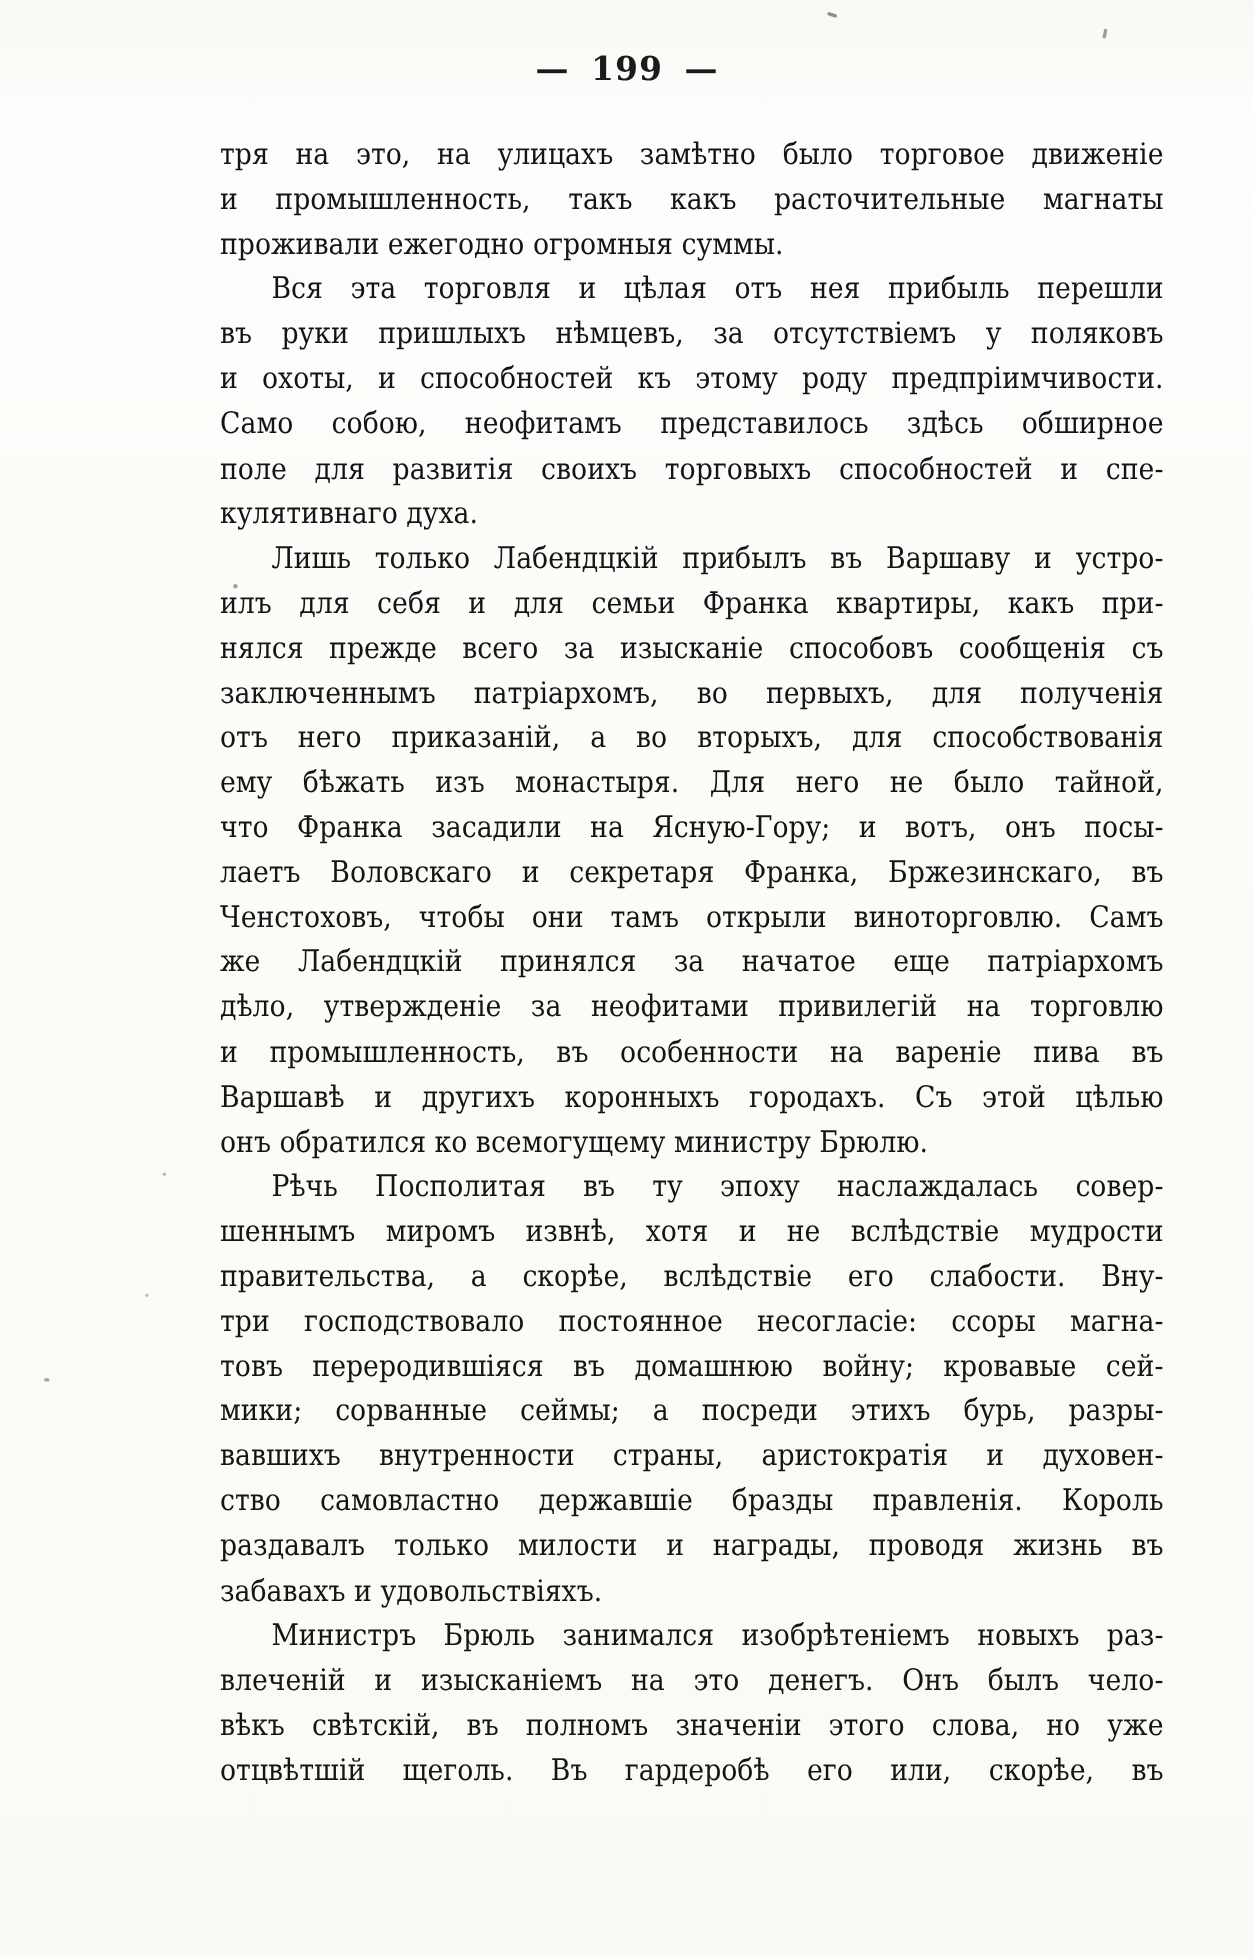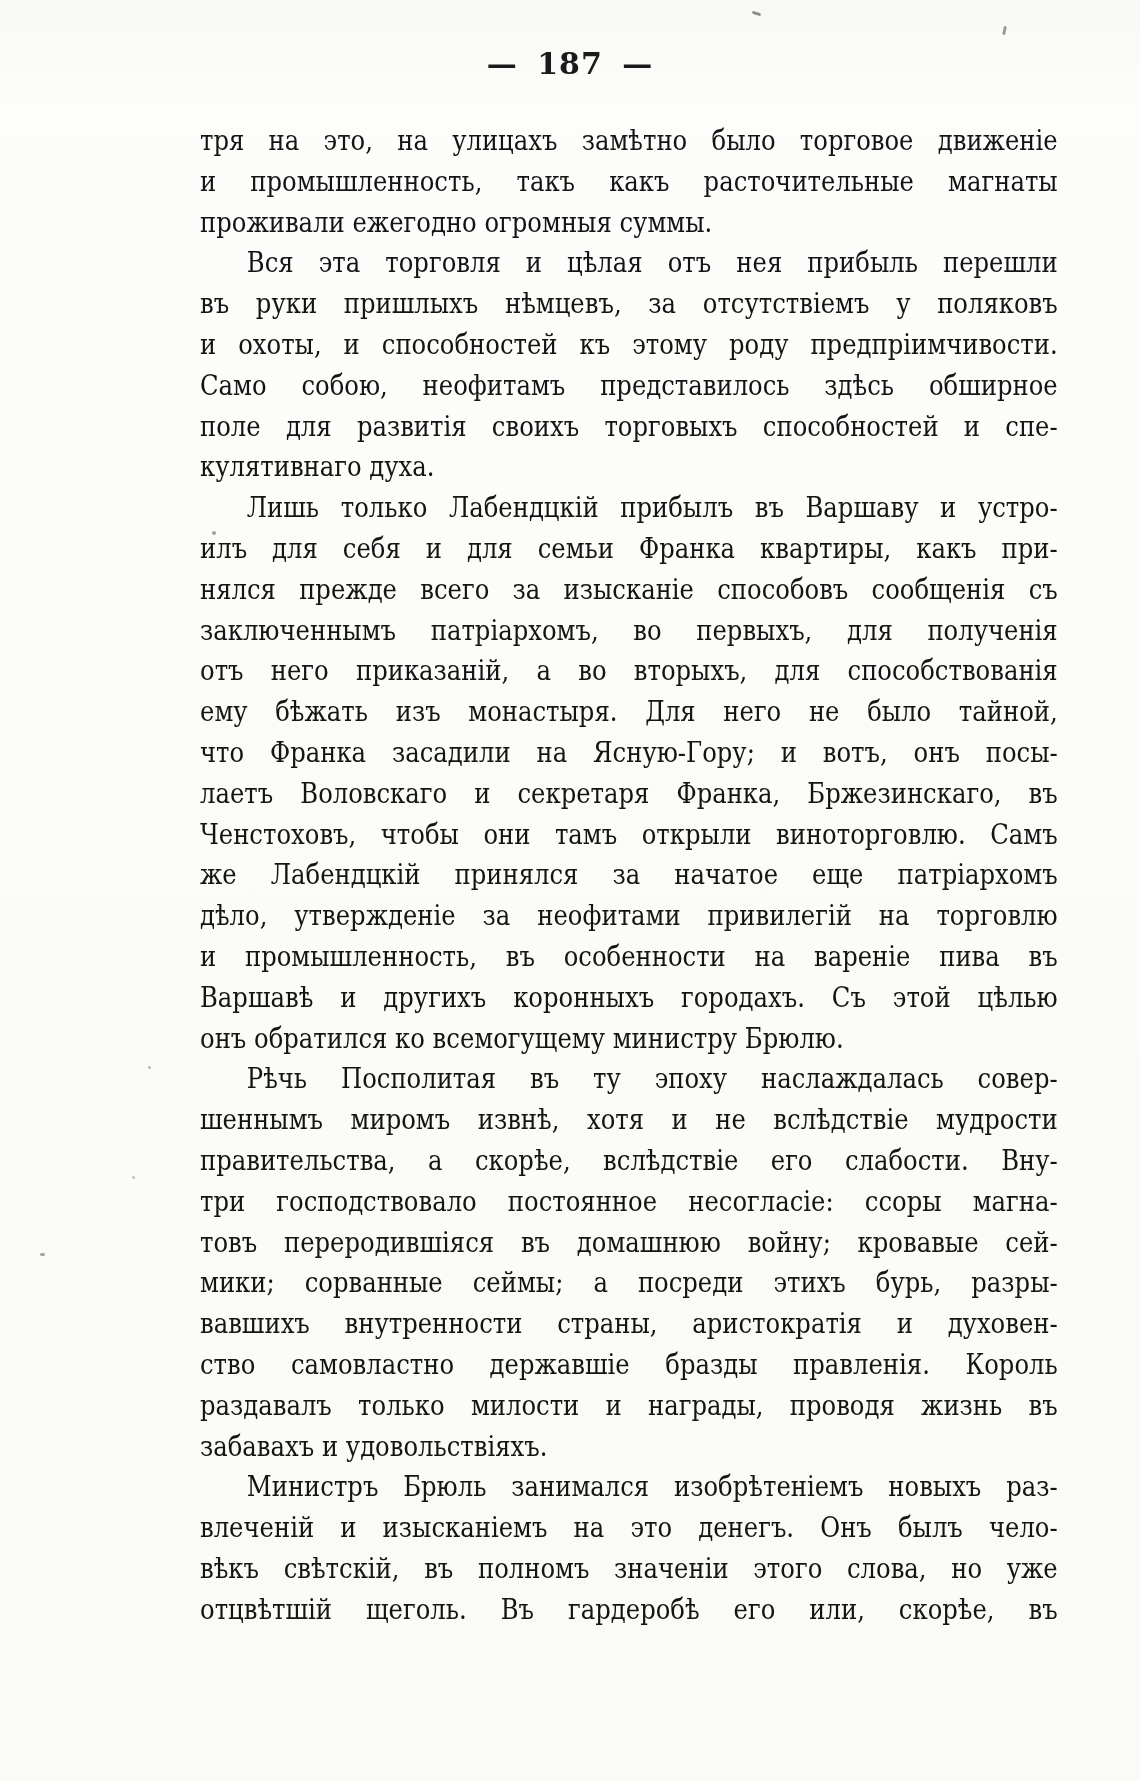--- a/index.html
+++ b/index.html
@@ -63,21 +63,21 @@
   .speck.s2 { left: 1003px; top: 26px; width: 3px; height: 9px; transform: rotate(12deg); background:#9a9a9a; }
   .speck.s3 { left: 212px; top: 531px; width: 4px; height: 4px; border-radius: 50%; background:#9f9f9f; }
   .speck.s4 { left: 40px;  top: 1253px; width: 5px; height: 3px; background:#a5a5a5; }
   .speck.s5 { left: 148px; top: 1066px; width: 3px; height: 3px; border-radius:50%; background:#b5b5b5; }
   .speck.s6 { left: 132px; top: 1176px; width: 3px; height: 3px; border-radius:50%; background:#c0c0c0; }
 </style>
 </head>
 <body style="color: rgb(20, 20, 20);">
 
 <div class="book-page">
-  <div class="page-number">— 187 —</div>
+  <div class="page-number">— 199 —</div>
 
   <div class="text-block">
       <div class="paragraph">
         <div class="line fill">тря на это, на улицахъ замѣтно было торговое движеніе</div>
         <div class="line fill">и промышленность, такъ какъ расточительные магнаты</div>
         <div class="line">проживали ежегодно огромныя суммы.</div>
       </div>
       <div class="paragraph">
         <div class="line fill indent">Вся эта торговля и цѣлая отъ нея прибыль перешли</div>
         <div class="line fill">въ руки пришлыхъ нѣмцевъ, за отсутствіемъ у поляковъ</div>

